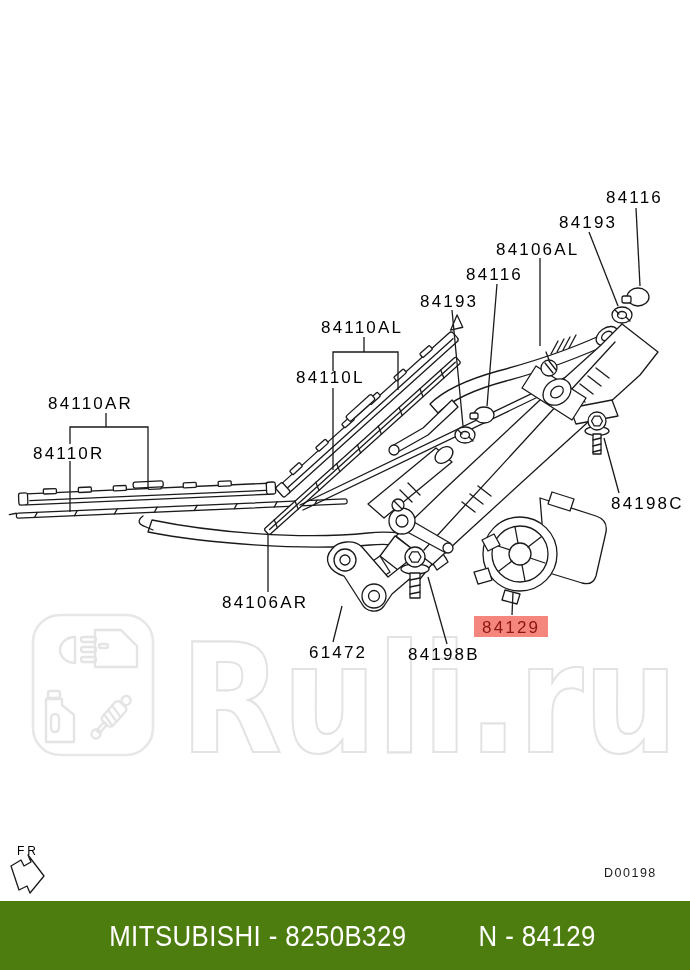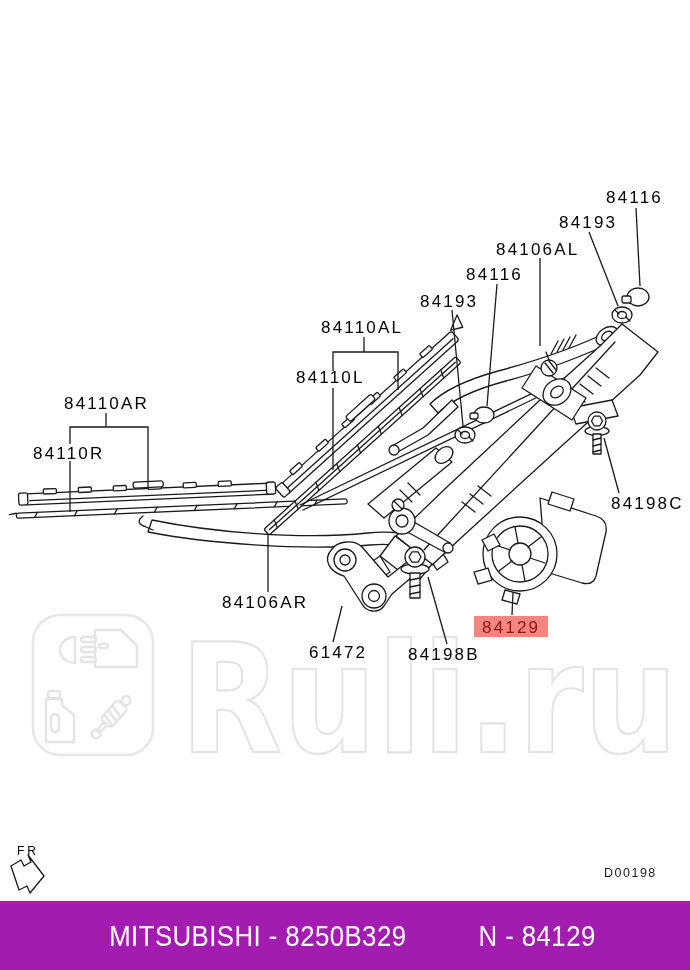--- a/index.html
+++ b/index.html
@@ -279,29 +279,29 @@
   </svg>
 
   <div id="label-layer">
       <div class="part-label" style="left: 606px; top: 189px;">84116</div>
       <div class="part-label" style="left: 559px; top: 214px;">84193</div>
       <div class="part-label" style="left: 496px; top: 241px;">84106AL</div>
       <div class="part-label" style="left: 466px; top: 266px;">84116</div>
       <div class="part-label" style="left: 420px; top: 293px;">84193</div>
       <div class="part-label" style="left: 321px; top: 319px;">84110AL</div>
       <div class="part-label" style="left: 296px; top: 369px; text-align: right;">84110L</div>
-      <div class="part-label" style="left: 64px; top: 395px;">84110AR</div>
+      <div class="part-label" style="left: 48px; top: 395px;">84110AR</div>
       <div class="part-label" style="left: 33px; top: 445px;">84110R</div>
       <div class="part-label" style="left: 611px; top: 495px;">84198C</div>
       <div class="part-label" style="left: 222px; top: 594px;">84106AR</div>
       <div class="part-label" style="left: 309px; top: 644px;">61472</div>
       <div class="part-label" style="left: 408px; top: 646px;">84198B</div>
       <div class="part-label hl" style="left: 474px; top: 616px; background: rgb(244, 134, 126); color: rgb(142, 21, 16);">84129</div>
     </div>
 
   <div id="fr-label">FR</div>
   <div id="diagram-code">D00198</div>
 
-  <div id="footer" style="background: #a21caf; color: rgb(255, 255, 255);">
+  <div id="footer" style="background: #4d7c0f; color: rgb(255, 255, 255);">
     <span>MITSUBISHI - 8250B329</span>
     <span>N - 84129</span>
   </div>
 </div>
 
 </body></html>

